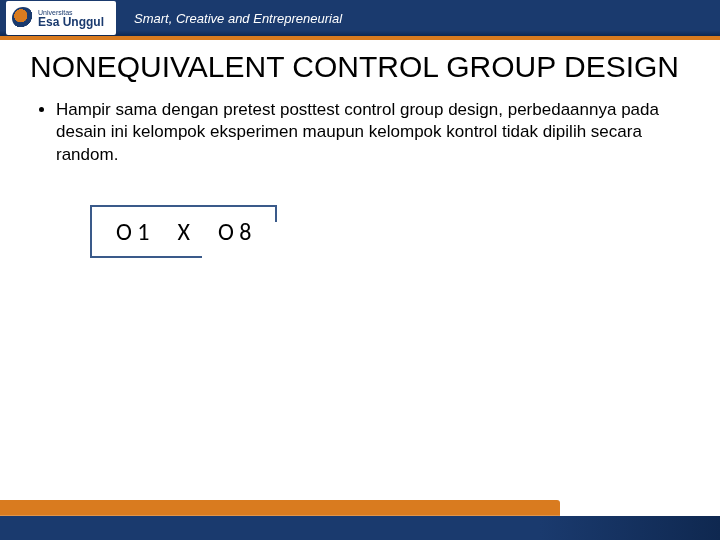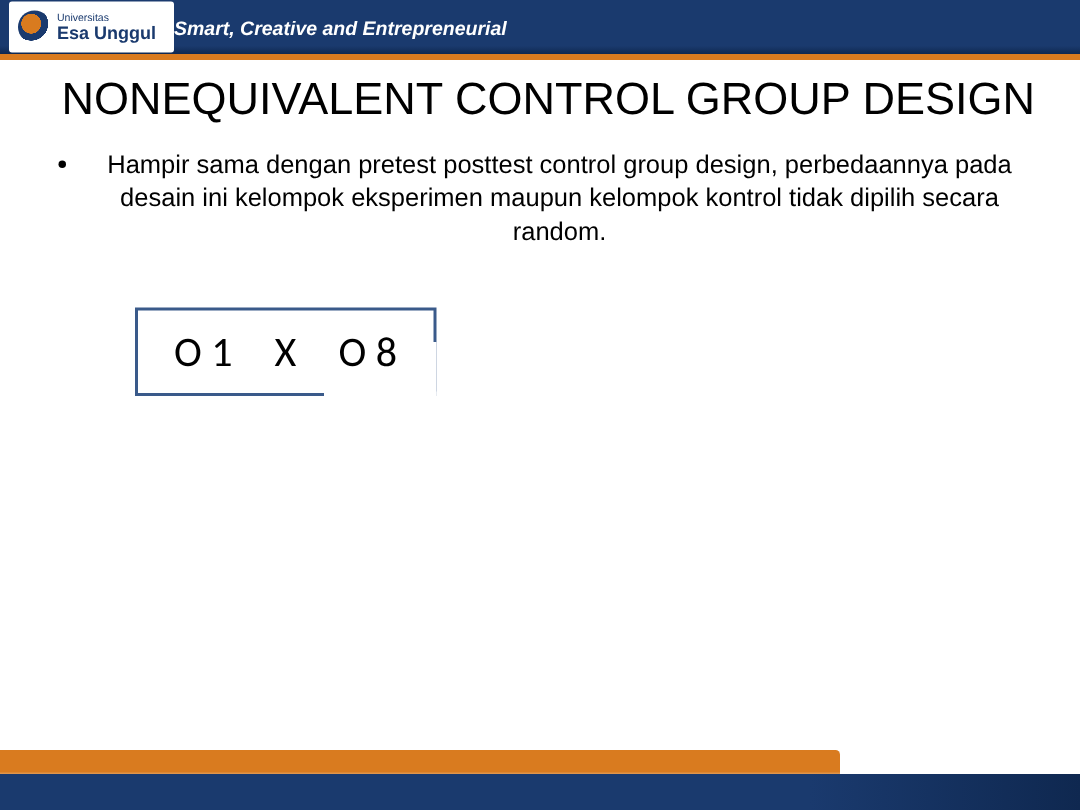--- a/index.html
+++ b/index.html
@@ -41,42 +41,42 @@
     display: flex;
     flex-direction: column;
     line-height: 1;
   }
   .logo-text .u { font-size: 7px; color: #1a3a6e; }
   .logo-text .eu { font-size: 12px; font-weight: bold; color: #1a3a6e; text-align: right; }
   .tagline {
     color: #fff;
     font-size: 13px;
     font-style: italic;
-    font-weight: bold;
+    font-weight: normal;
+    margin-left: 18px;
   }
 
   .content {
     padding: 10px 30px 0 30px;
   }
   .title {
     font-size: 30px;
-    text-align: right;
+    text-align: left;
     font-weight: normal;
     color: #000;
     line-height: 1.15;
     margin-bottom: 14px;
     font-family: Arial, sans-serif;
   }
   .bullets {
     list-style: disc;
     padding-left: 26px;
     font-size: 17px;
     color: #000;
     line-height: 1.35;
-    text-align: center;
   }
   .bullets li { margin-bottom: 10px; }
 
   .design-box {
     margin: 28px 0 0 60px;
     border: 2px solid #3a5a8a;
     display: inline-block;
     padding: 8px 10px;
     position: relative;
   }
@@ -94,21 +94,21 @@
     position: absolute;
     right: -2px;
     bottom: -2px;
     width: 3px;
     height: 36px;
     background: #fff;
   }
   .design-table {
     border-collapse: collapse;
     font-family: Calibri, Arial, sans-serif;
-    font-size: 28px;
+    font-size: 24px;
     color: #000;
   }
   .design-table td {
     padding: 2px 14px;
     text-align: left;
   }
 
   .footer {
     position: absolute;
     left: 0;

